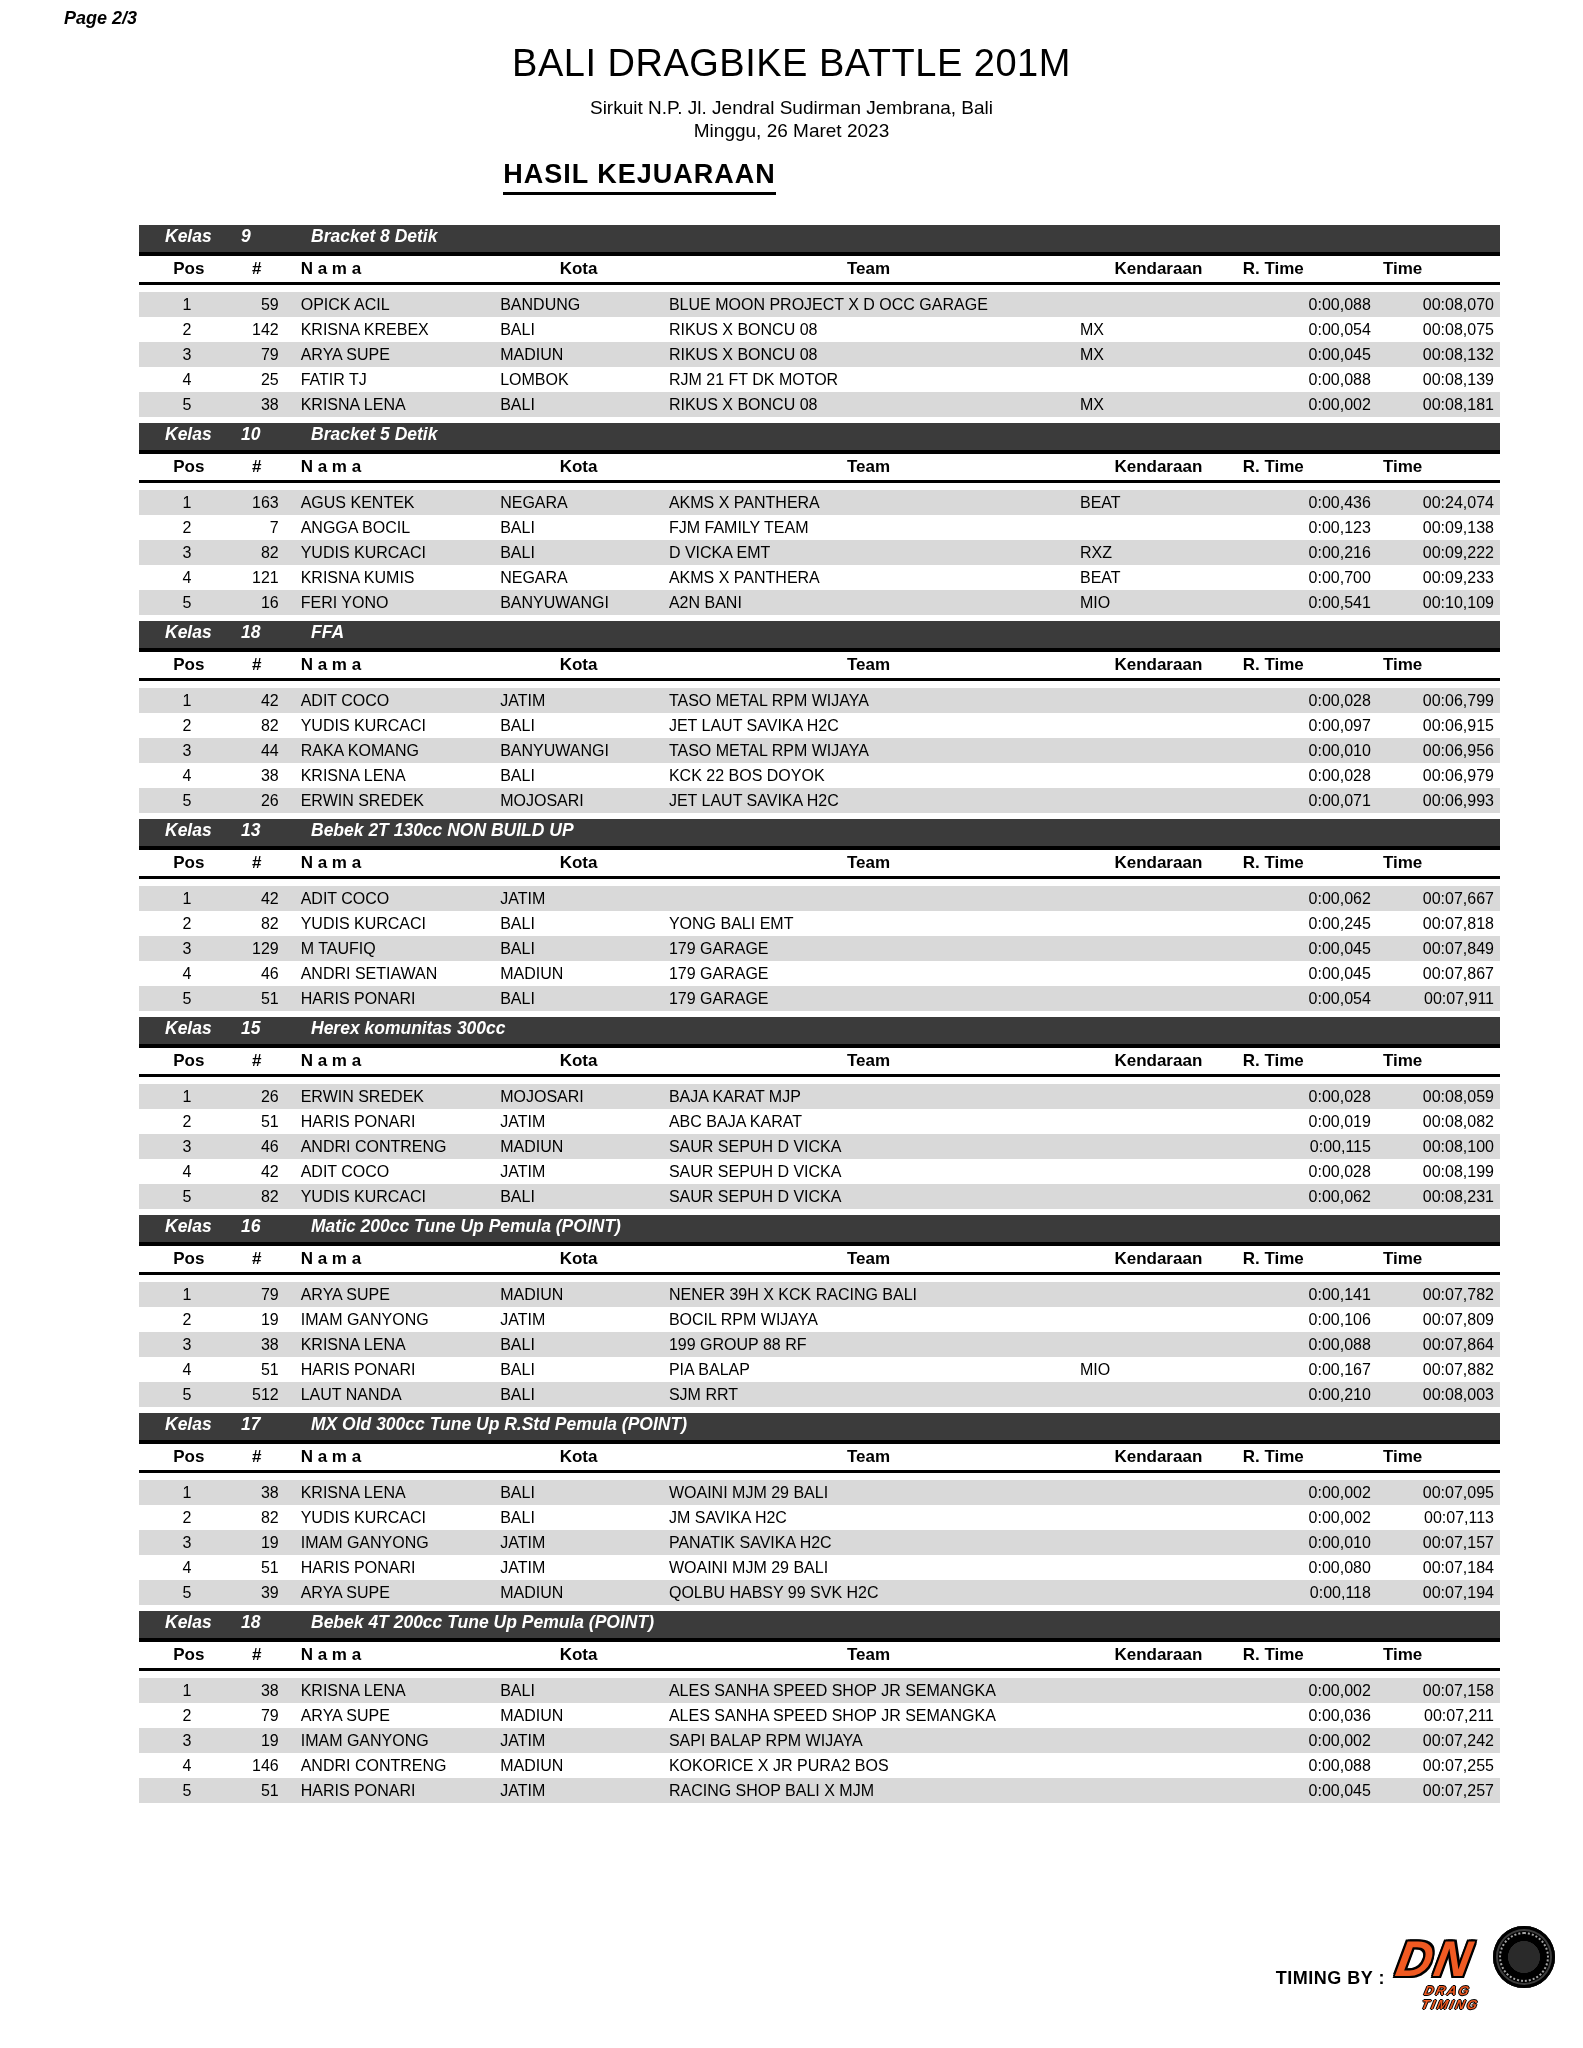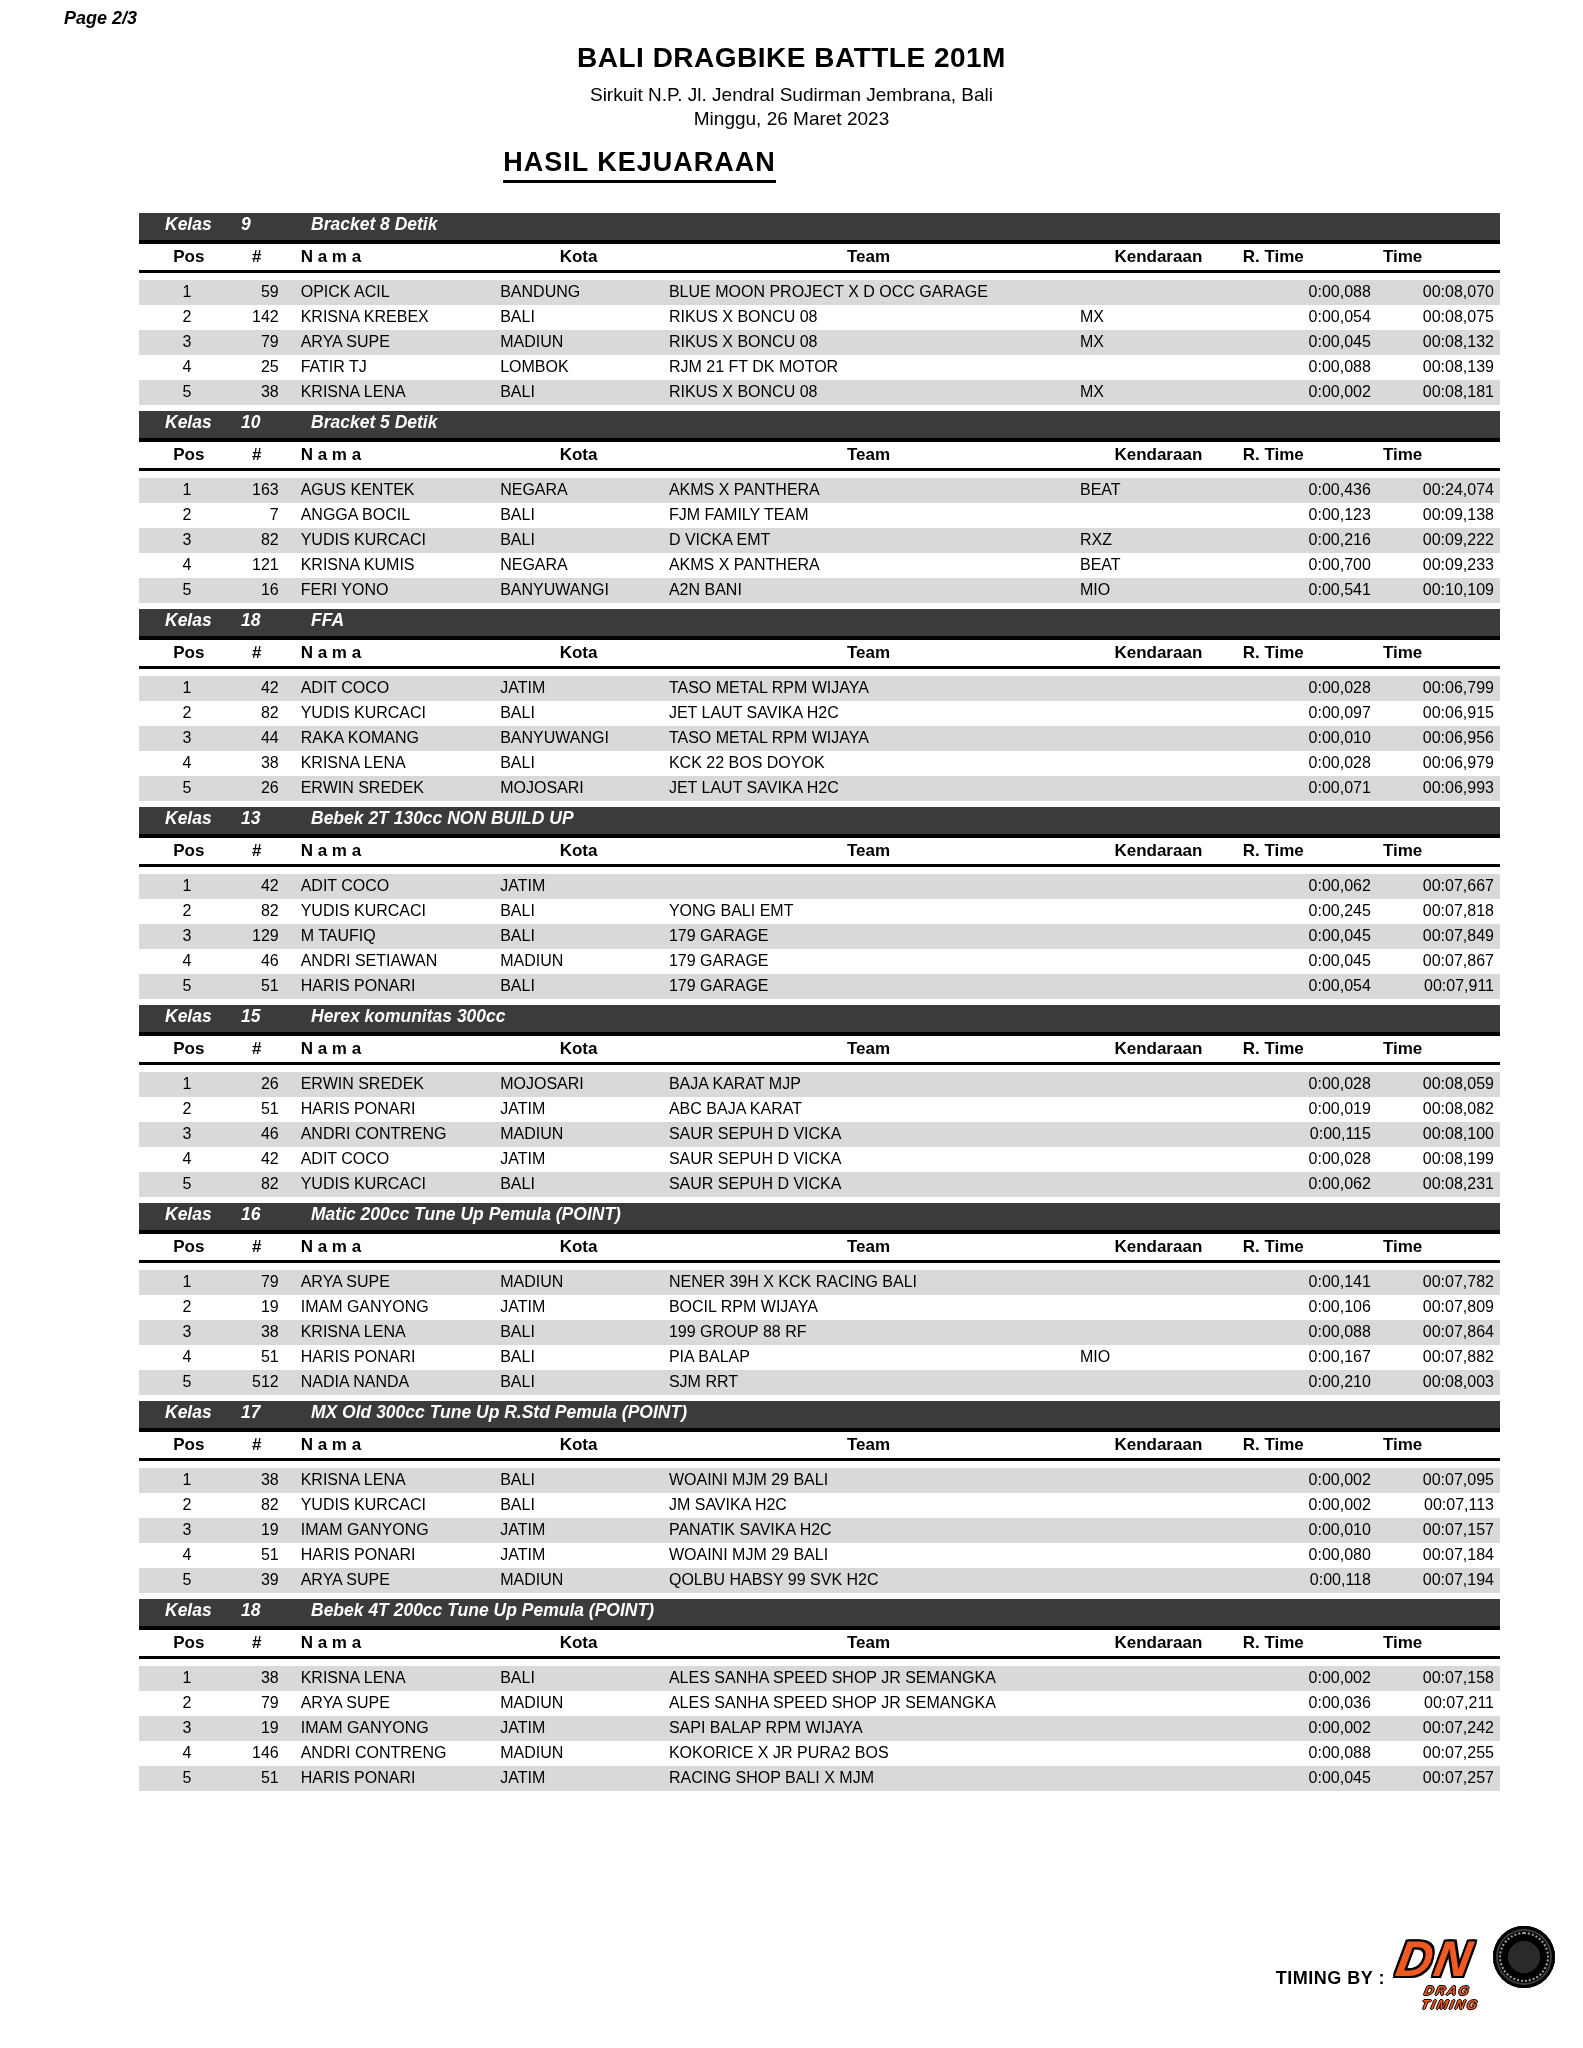--- a/index.html
+++ b/index.html
@@ -5,21 +5,21 @@
   html,body{margin:0;padding:0;background:#888;}
   .page{
     position:relative;width:1583px;height:2048px;background:#ffffff;
     font-family:"Liberation Sans","DejaVu Sans",sans-serif;color:#000;
     overflow:hidden;margin:0 auto;
   }
   .page-label{
     position:absolute;top:8px;left:64px;font-size:18px;font-weight:bold;font-style:italic;
   }
   .doc-header{margin-top:40px;text-align:center;line-height:1.25;}
-  .doc-title{font-size:28px;font-weight:700;letter-spacing:.5px;margin-bottom:8px;}
+  .doc-title{font-size:38px;font-weight:400;letter-spacing:.5px;margin-bottom:8px;}
   .doc-subtitle{font-size:26px;font-weight:800;letter-spacing:.5px;margin-bottom:6px;}
   .doc-venue{font-size:19px;}
   .doc-date{font-size:19px;}
   .heading-wrap{position:relative;left:-152px;text-align:center;margin-top:16px;}
   .section-heading{
     display:inline-block;font-size:27px;font-weight:800;letter-spacing:1px;
     border-bottom:3px solid #000;padding-bottom:2px;
   }
   .tables{margin:30px 0 0 139px;width:1361px;}
   .ctable{margin-bottom:6px;}
@@ -605,21 +605,21 @@
               <td class="c2">HARIS PONARI</td>
               <td class="c3">BALI</td>
               <td class="c4">PIA BALAP</td>
               <td class="c5">MIO</td>
               <td class="c6">0:00,167</td>
               <td class="c7">00:07,882</td>
             </tr>
             <tr class="drow shade">
               <td class="c0">5</td>
               <td class="c1">512</td>
-              <td class="c2">NADIA NANDA</td>
+              <td class="c2">LAUT NANDA</td>
               <td class="c3">BALI</td>
               <td class="c4">SJM RRT</td>
               <td class="c5"></td>
               <td class="c6">0:00,210</td>
               <td class="c7">00:08,003</td>
             </tr>
           </tbody>
     </table>
   </section>
 

